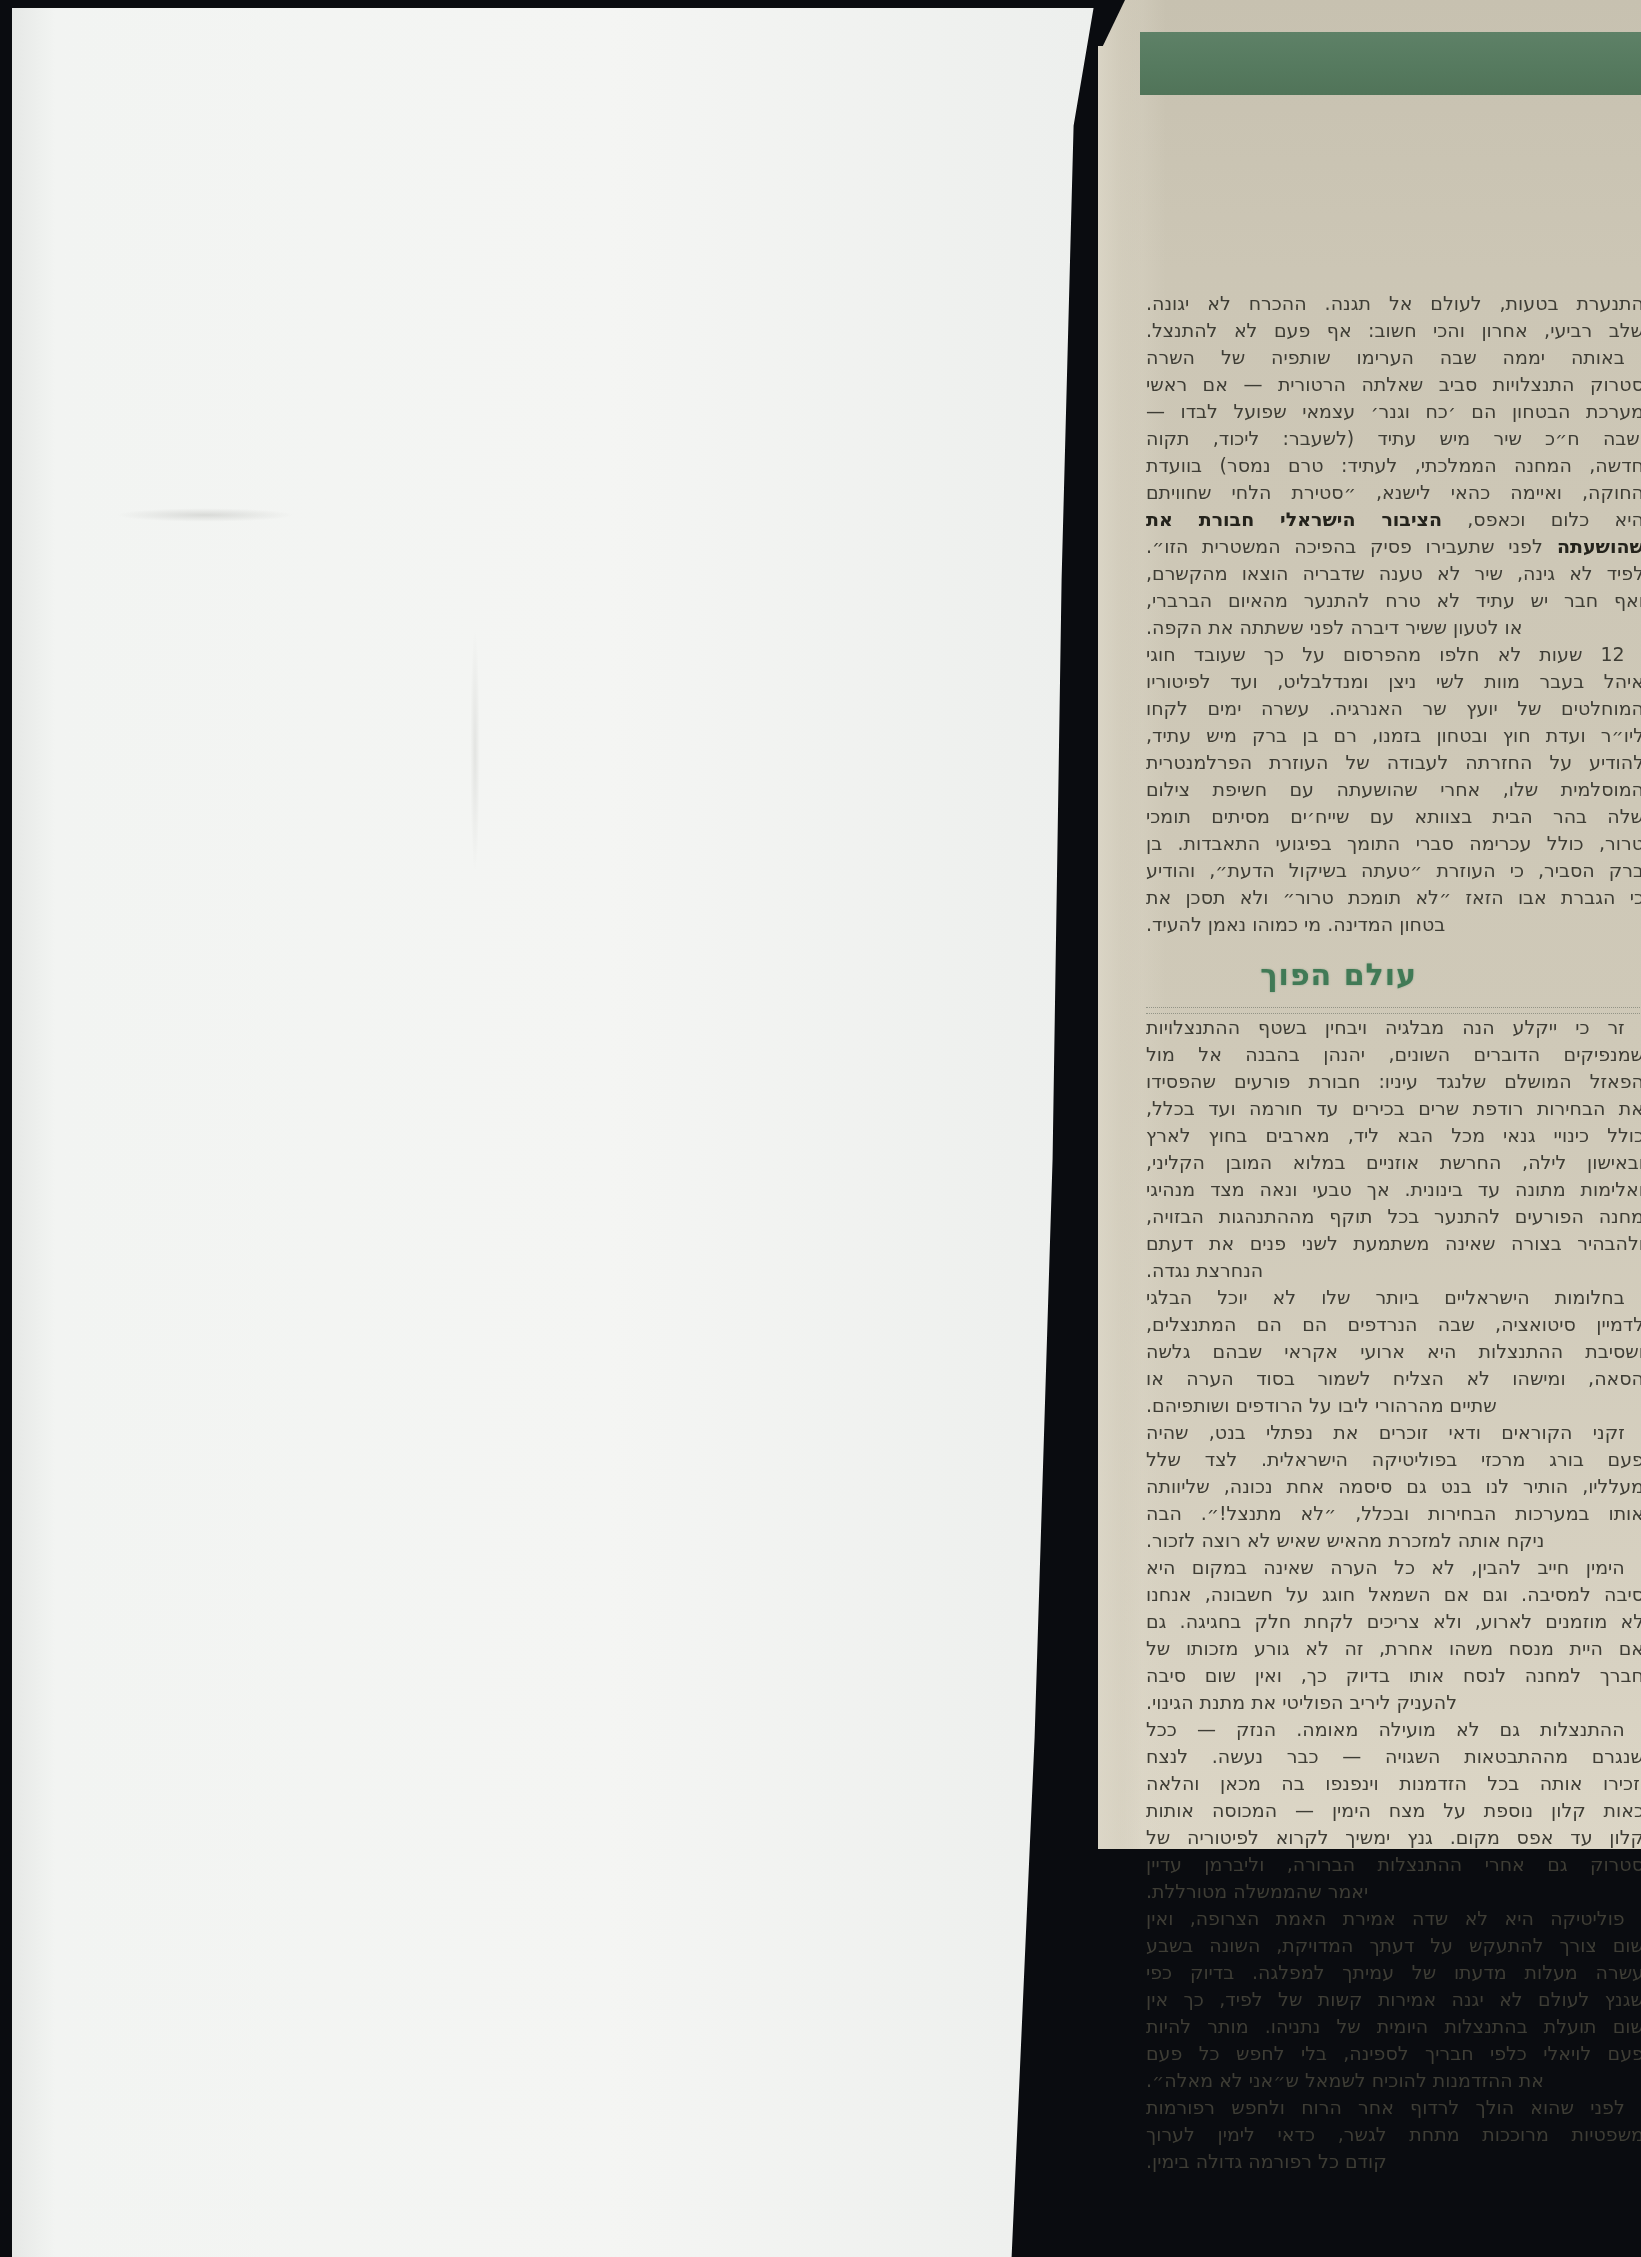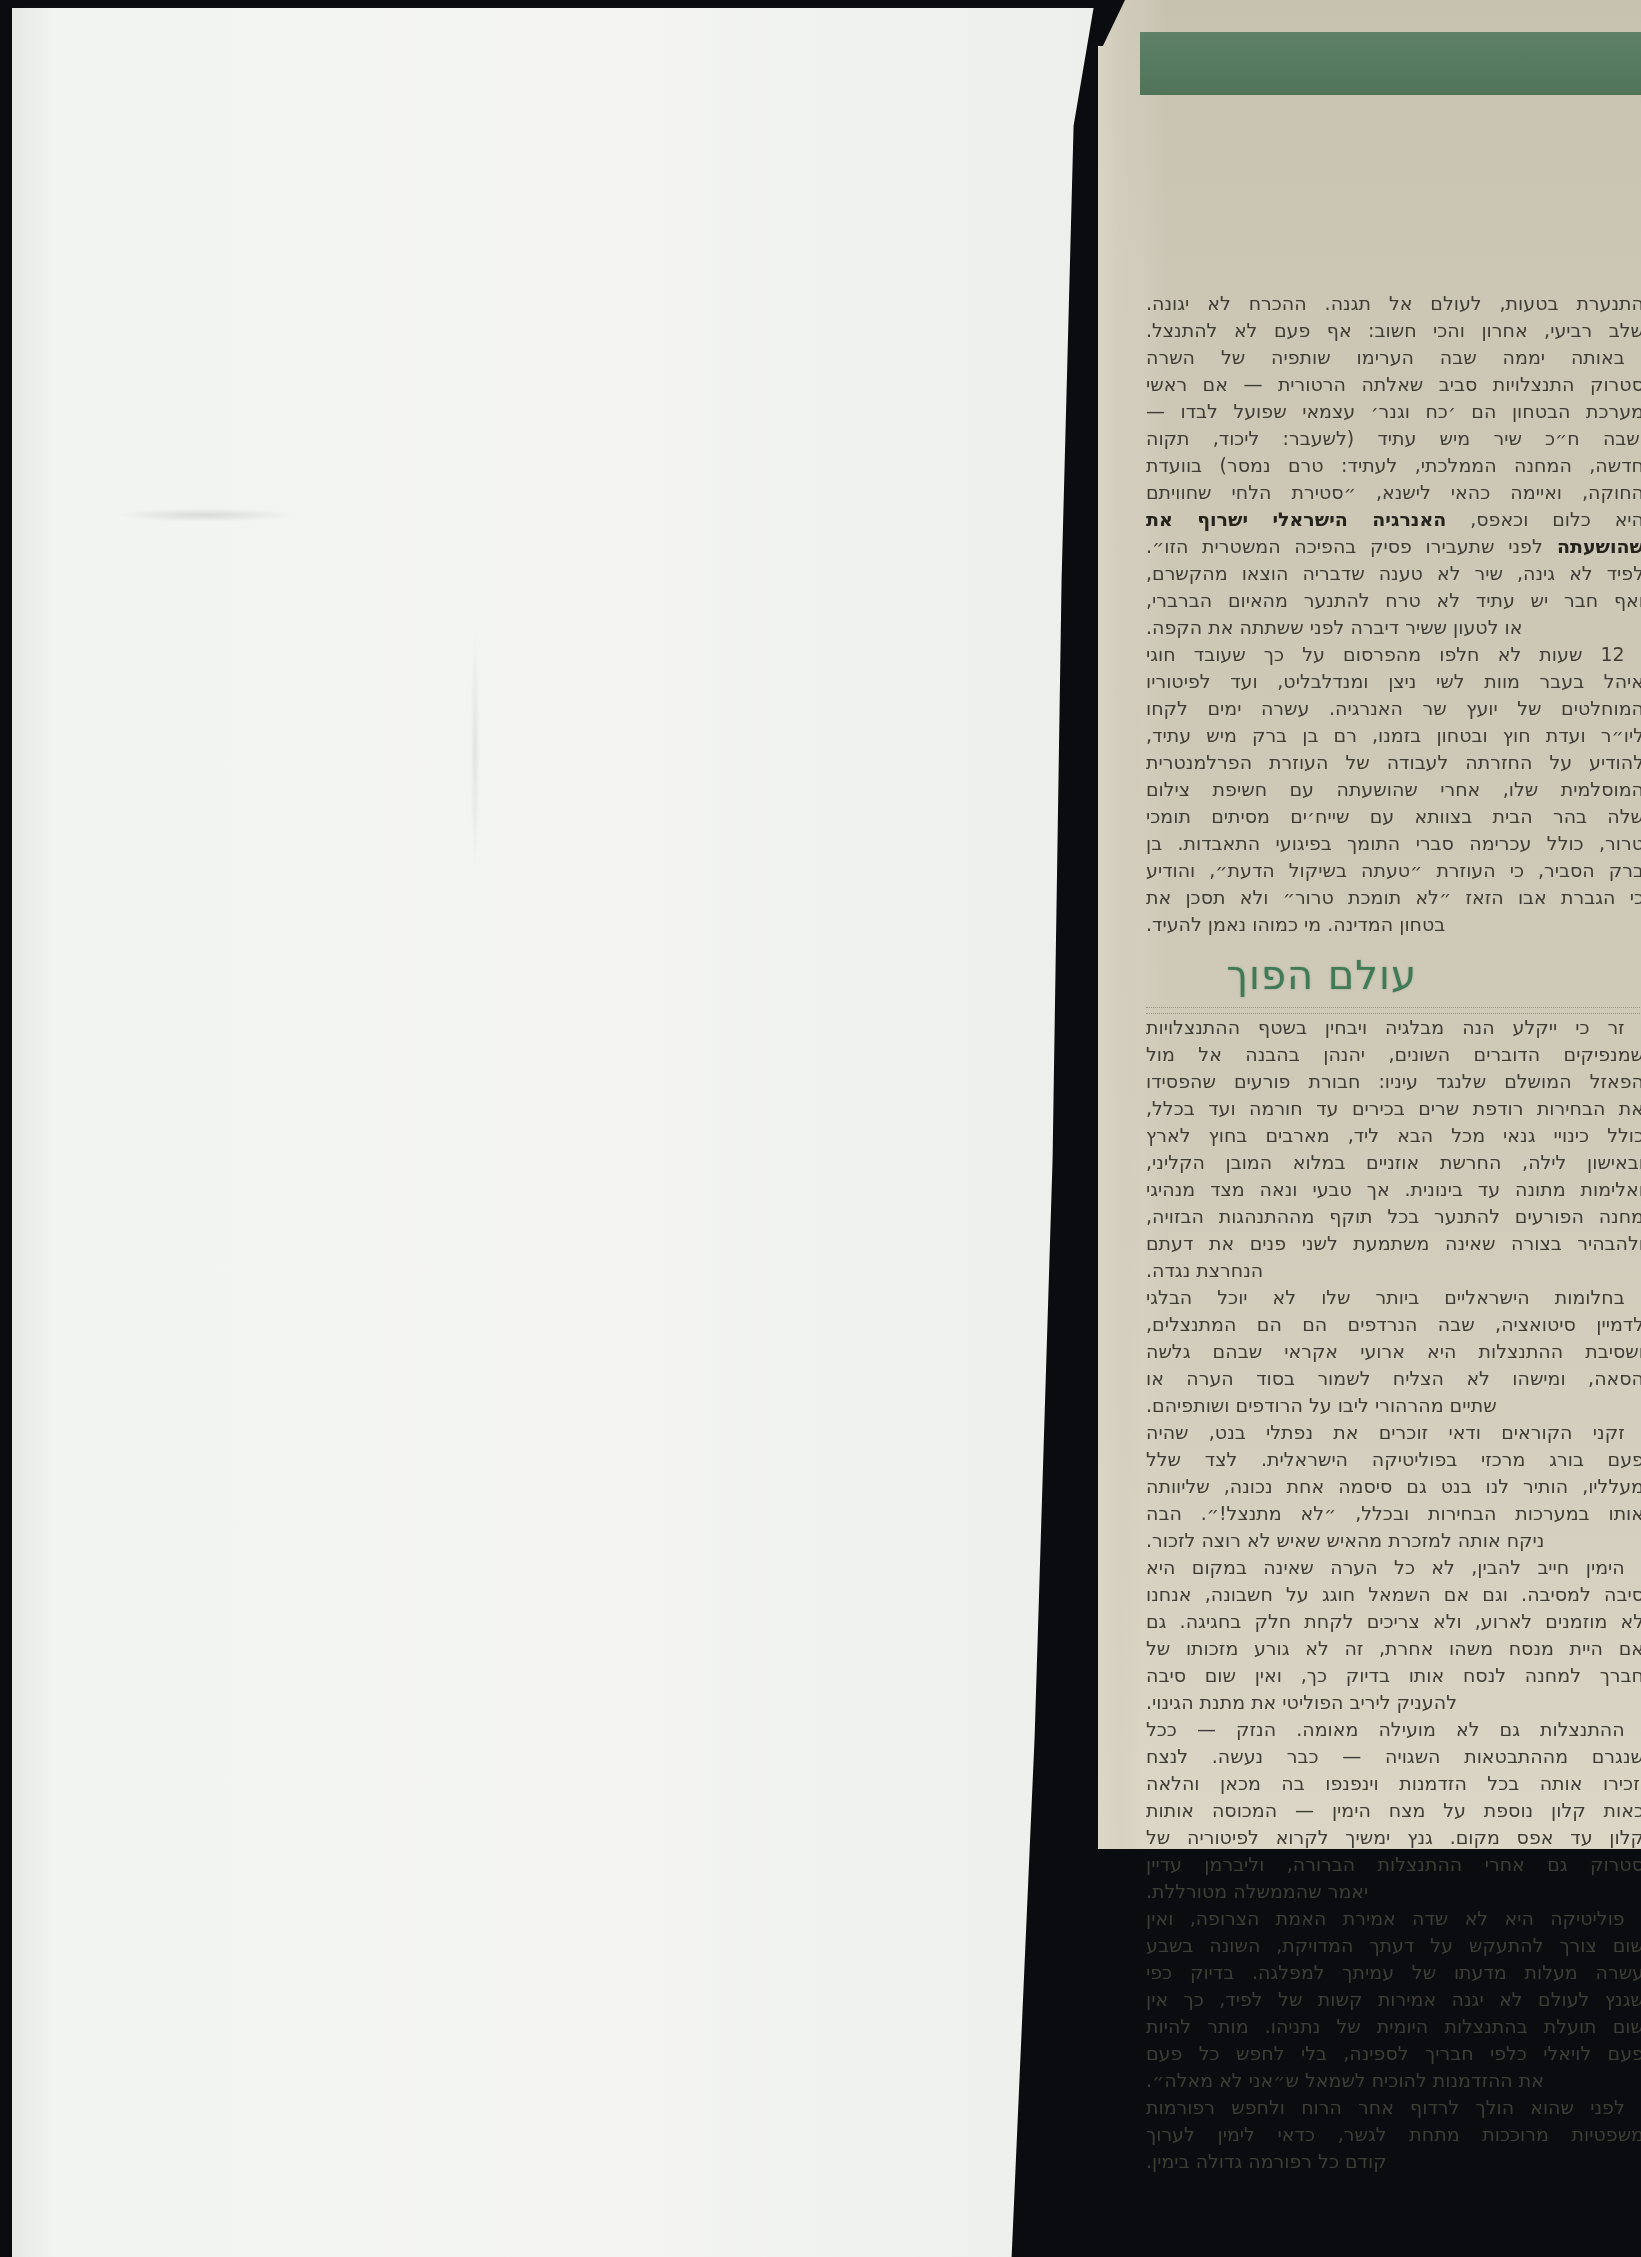--- a/index.html
+++ b/index.html
@@ -34,21 +34,21 @@
     direction:rtl;height:27px;line-height:27px;
     text-align:justify;text-align-last:justify;
     white-space:nowrap;overflow:hidden;
   }
   .line.indent{padding-right:19.3px;}
   .line.flush-left{text-align:right;text-align-last:left;}
   .b{font-weight:bold;color:#24231c;}
   .headline{
     direction:rtl;text-align:right;white-space:nowrap;
     margin:15.4px 227px 0 0;
-    color:#417a56;font-weight:normal;font-size:40px;line-height:44px;
+    color:#417a56;font-weight:bold;font-size:30px;line-height:44px;
     letter-spacing:1px;
     text-shadow:0 0 1.9px rgba(66,120,86,.5);
   }
   .rule{
     margin-top:9.7px;height:4.8px;
     border-top:1.9px dotted #8d8f82;border-bottom:1.9px dotted #8d8f82;
     opacity:.9;
   }
   .section2{}
   
@@ -74,21 +74,21 @@
     <div class="column">
       <div id="section1">
           <div class="line">התנערת בטעות, לעולם אל תגנה. ההכרח לא יגונה.</div>
           <div class="line">שלב רביעי, אחרון והכי חשוב: אף פעם לא להתנצל.</div>
           <div class="line indent">באותה יממה שבה הערימו שותפיה של השרה</div>
           <div class="line">סטרוק התנצלויות סביב שאלתה הרטורית — אם ראשי</div>
           <div class="line">מערכת הבטחון הם ׳כח וגנר׳ עצמאי שפועל לבדו —</div>
           <div class="line">ישבה ח״כ שיר מיש עתיד (לשעבר: ליכוד, תקוה</div>
           <div class="line">חדשה, המחנה הממלכתי, לעתיד: טרם נמסר) בוועדת</div>
           <div class="line">החוקה, ואיימה כהאי לישנא, ״סטירת הלחי שחוויתם</div>
-          <div class="line"><span>היא כלום וכאפס, </span><span class="b">האנרגיה הישראלי ישרוף את</span></div>
+          <div class="line"><span>היא כלום וכאפס, </span><span class="b">הציבור הישראלי חבורת את</span></div>
           <div class="line"><span class="b">שהושעתה </span><span>לפני שתעבירו פסיק בהפיכה המשטרית הזו״.</span></div>
           <div class="line">לפיד לא גינה, שיר לא טענה שדבריה הוצאו מהקשרם,</div>
           <div class="line">ואף חבר יש עתיד לא טרח להתנער מהאיום הברברי,</div>
           <div class="line flush-left">או לטעון ששיר דיברה לפני ששתתה את הקפה.</div>
           <div class="line indent">12 שעות לא חלפו מהפרסום על כך שעובד חוגי</div>
           <div class="line">איהל בעבר מוות לשי ניצן ומנדלבליט, ועד לפיטוריו</div>
           <div class="line">המוחלטים של יועץ שר האנרגיה. עשרה ימים לקחו</div>
           <div class="line">ליו״ר ועדת חוץ ובטחון בזמנו, רם בן ברק מיש עתיד,</div>
           <div class="line">להודיע על החזרתה לעבודה של העוזרת הפרלמנטרית</div>
           <div class="line">המוסלמית שלו, אחרי שהושעתה עם חשיפת צילום</div>

